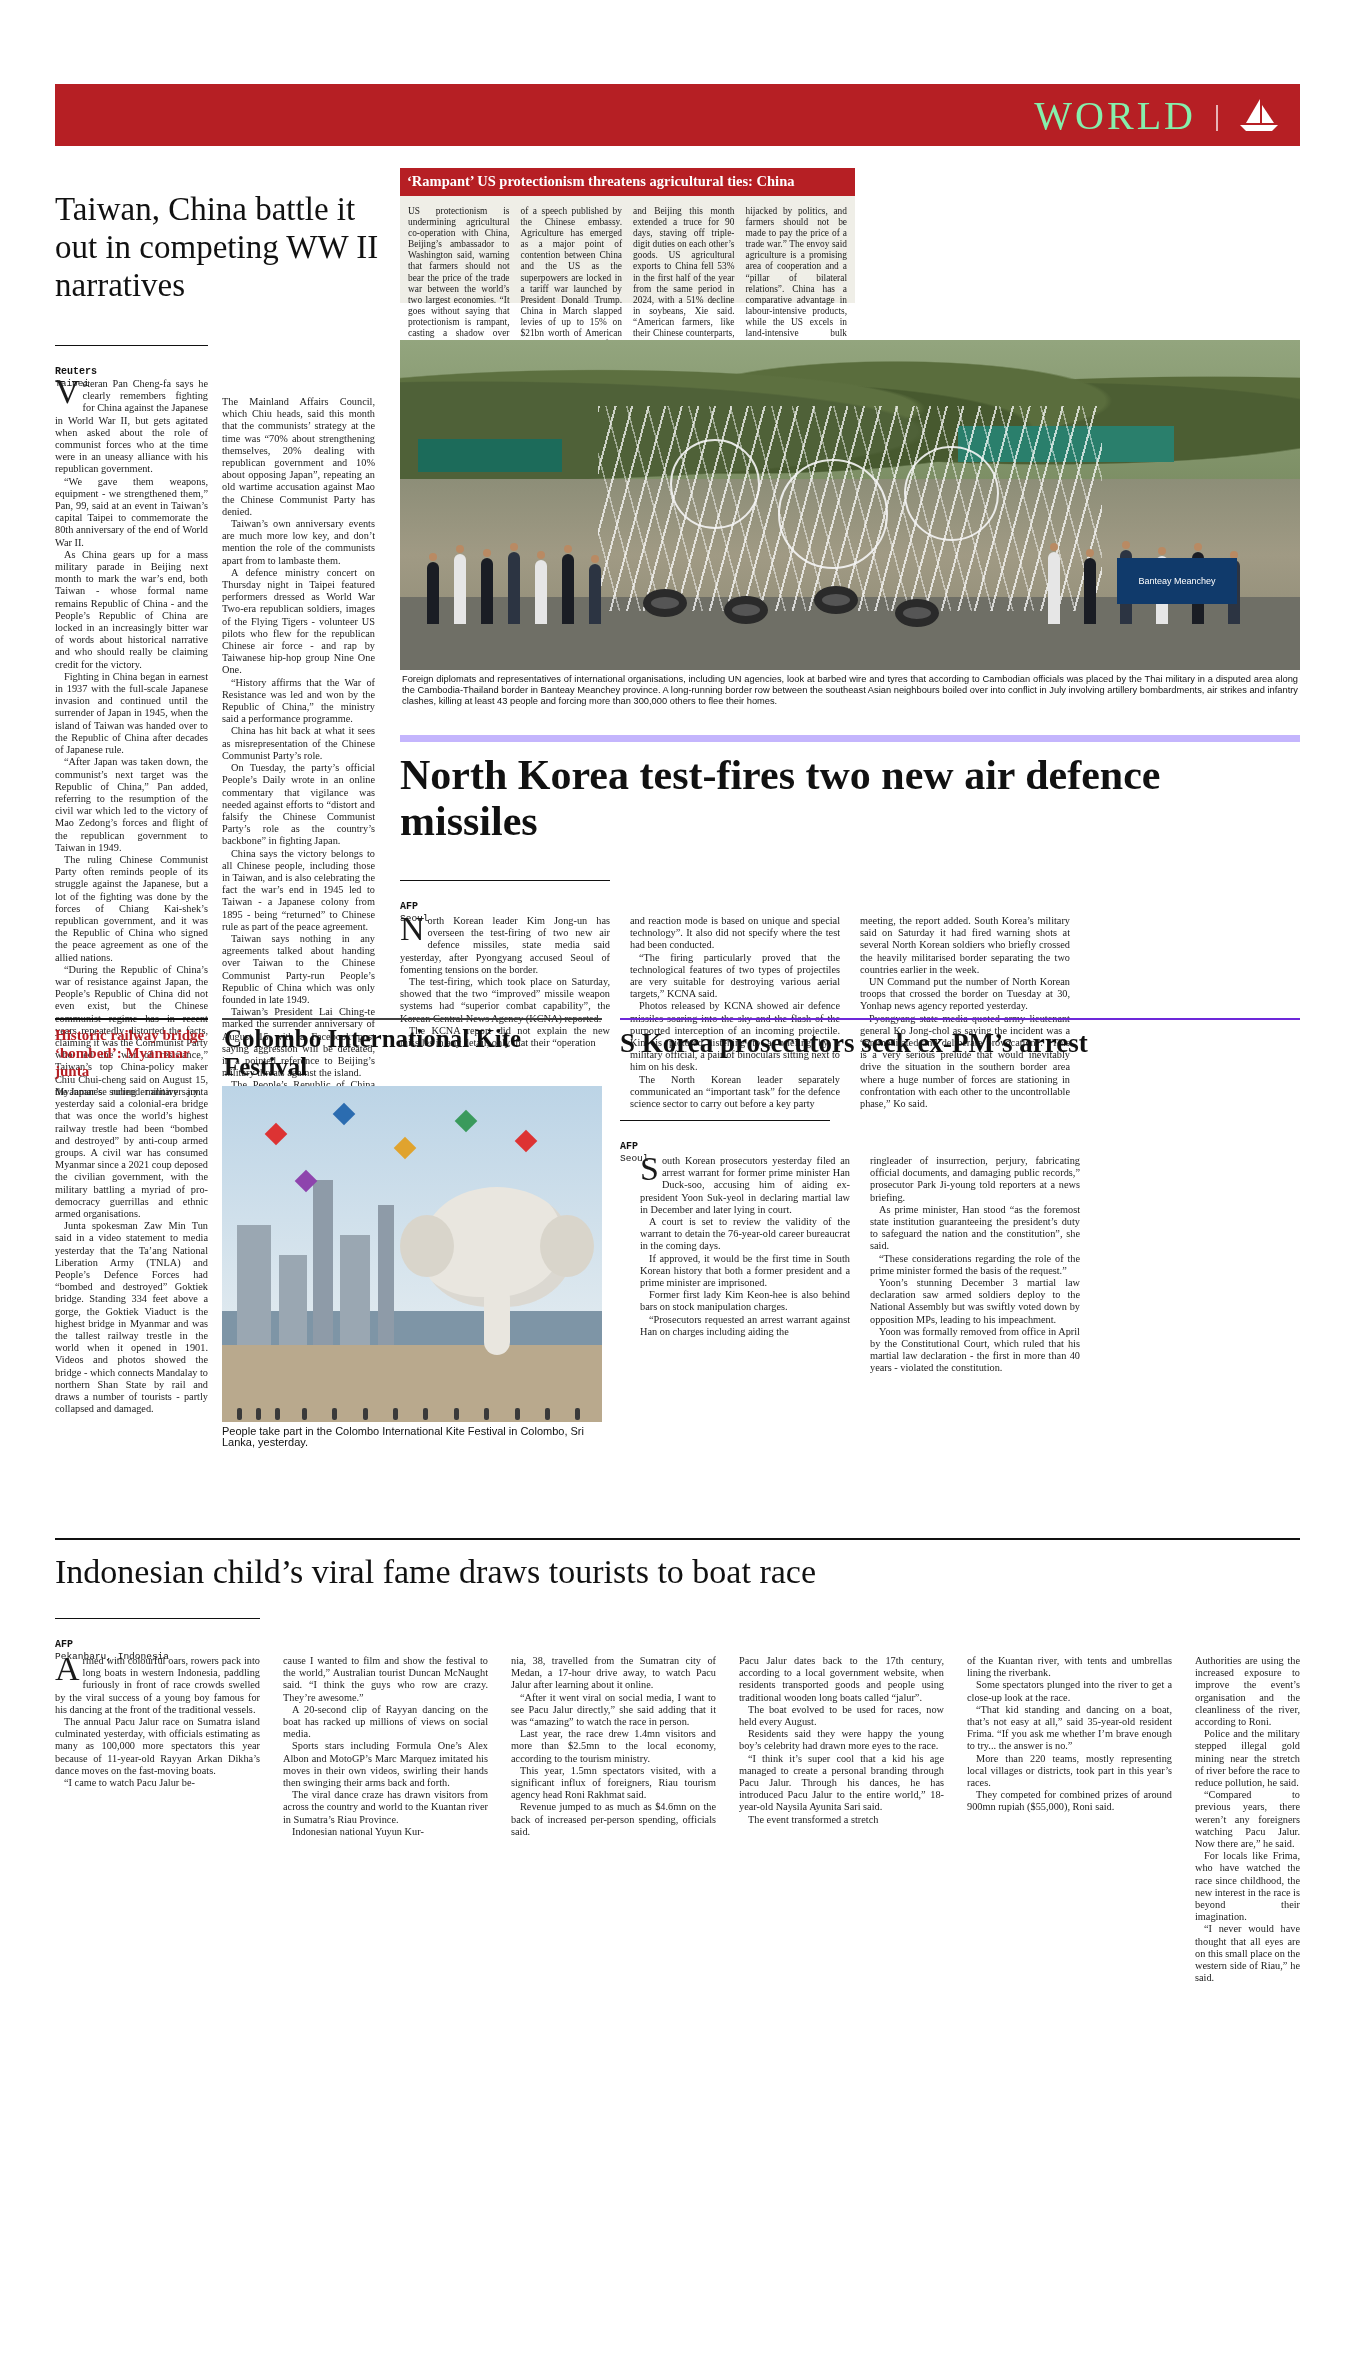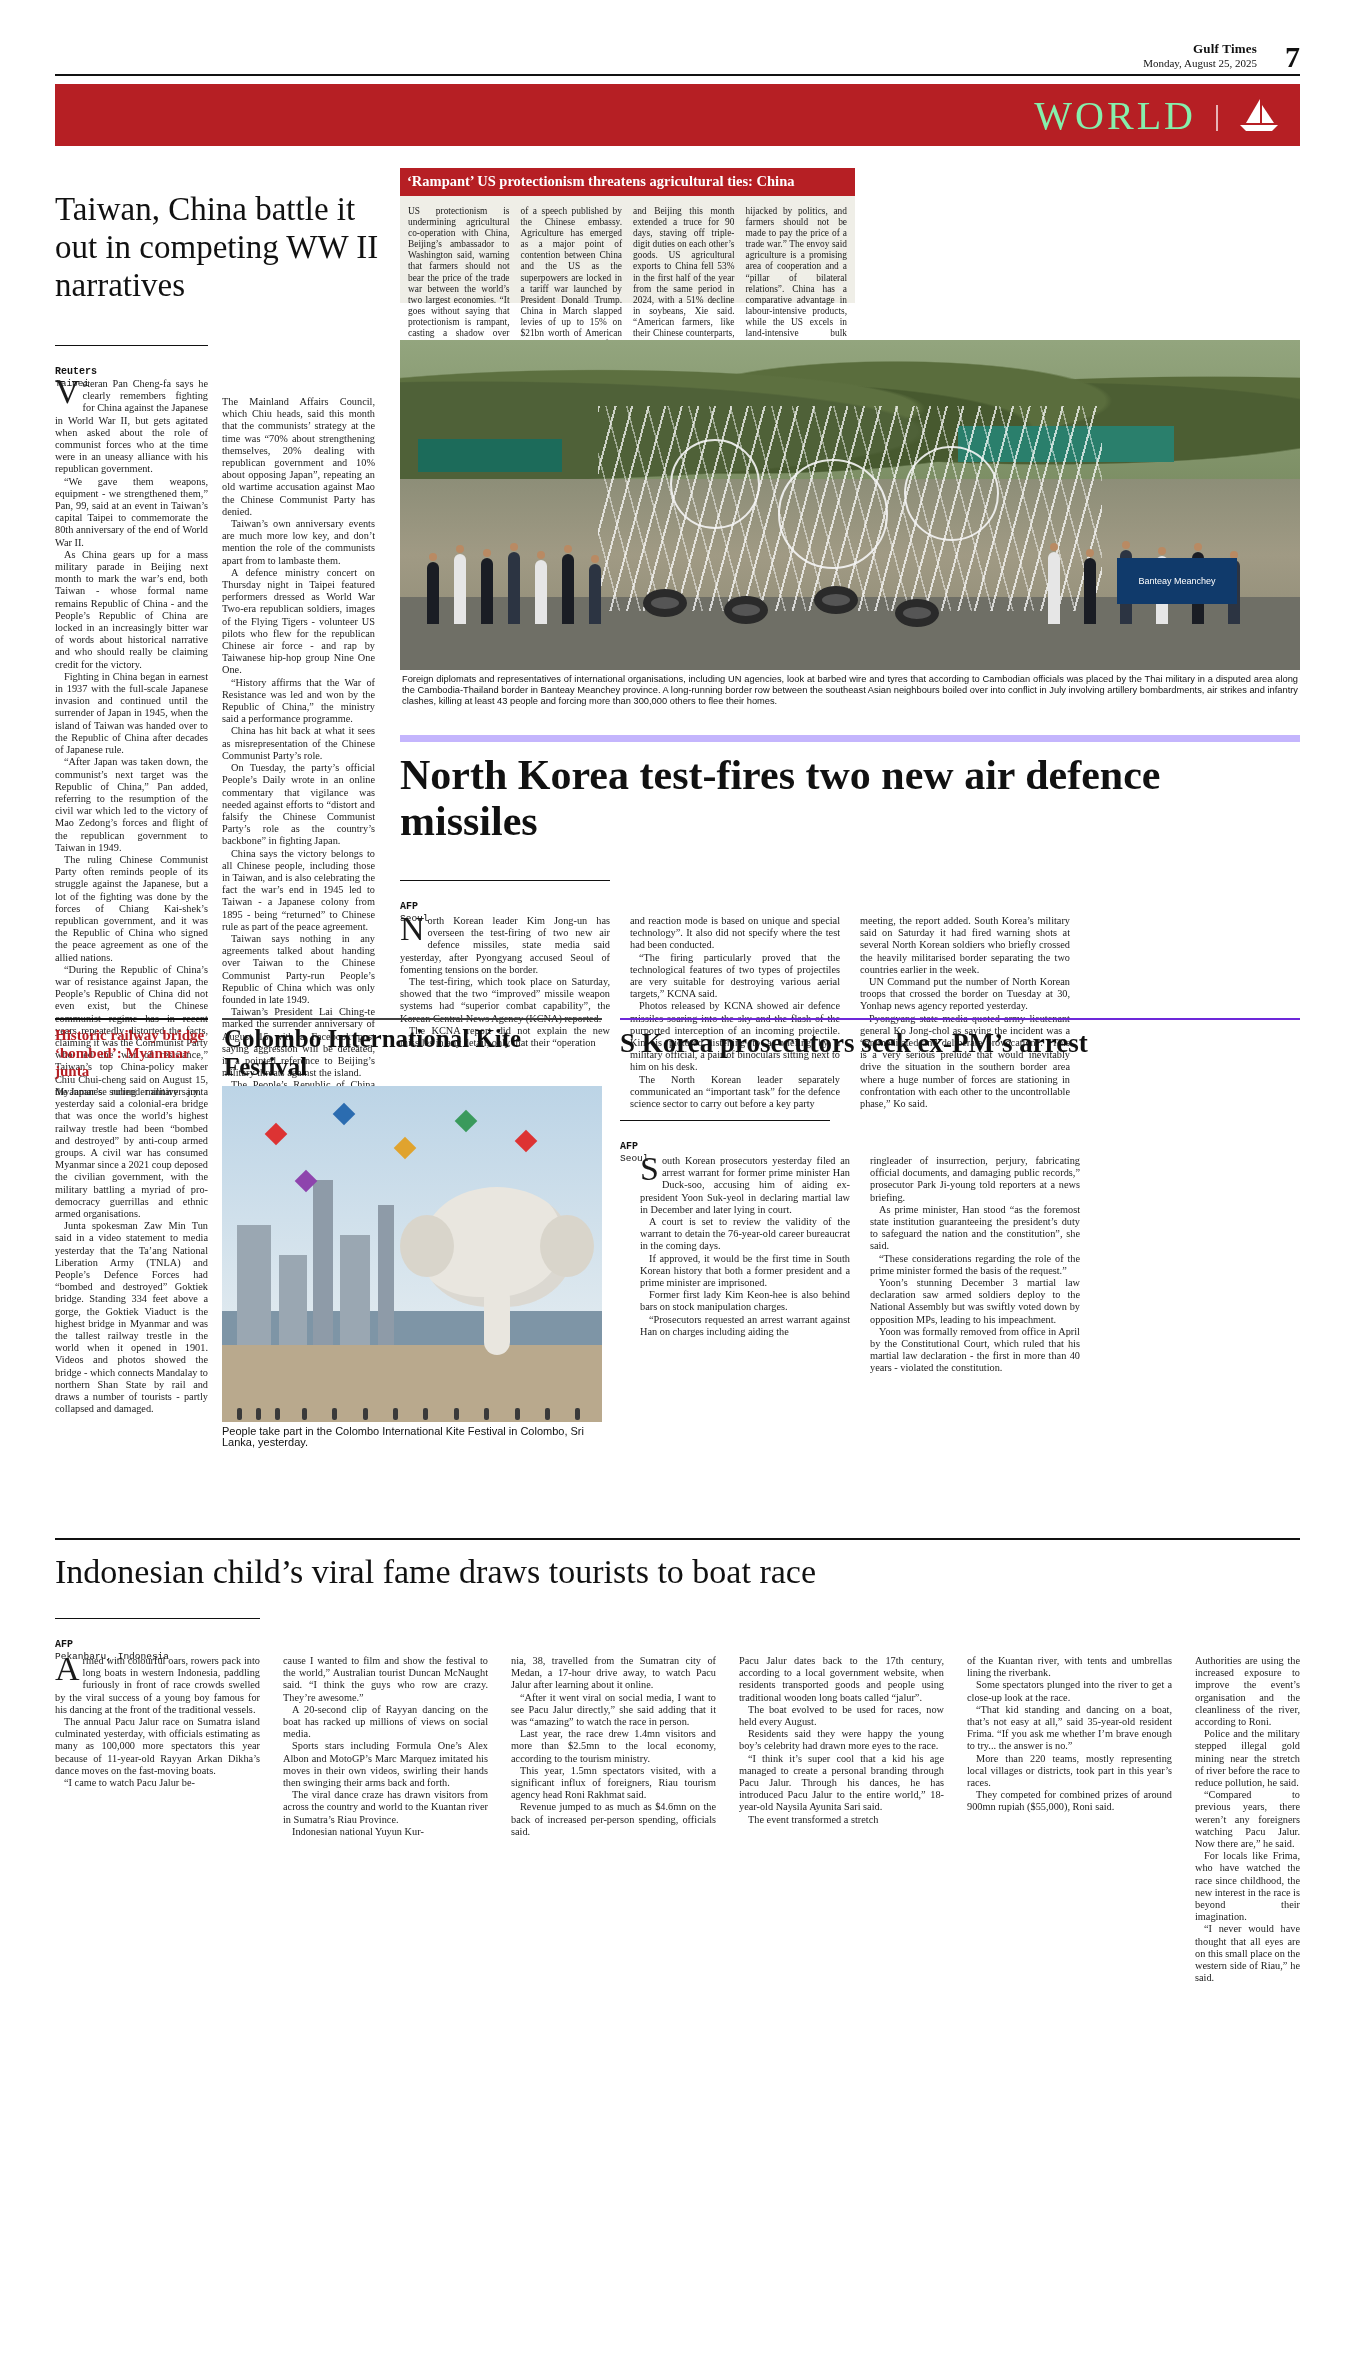--- a/index.html
+++ b/index.html
@@ -243,28 +243,20 @@
   #ind-c3 { left: 511px; }
   #ind-c4 { left: 739px; }
   #ind-c5 { left: 967px; }
   #ind-c6 { left: 1195px; width: 105px; }
 </style>
 </head>
 <body>
 
 <div class="page">
 
-  <div class="masthead">
-    <div class="mh-left"></div>
-    <div>
-      <div class="mh-paper">Gulf Times</div>
-      <div class="mh-date">Monday, August 25, 2025</div>
-    </div>
-    <div class="mh-page">7</div>
-  </div>
 
   <div class="section-banner">
     <div class="sec-title">WORLD</div>
     <div class="sec-div">|</div>
     <div class="logo-dhow">
       <svg viewBox="0 0 46 40" aria-hidden="true">
         <path d="M4 30 H42 L36 36 H10 Z" fill="#ffffff"></path>
         <path d="M24 4 L24 28 L10 28 Z" fill="#ffffff"></path>
         <path d="M26 10 L26 28 L38 28 Z" fill="#ffffff"></path>
       </svg>

